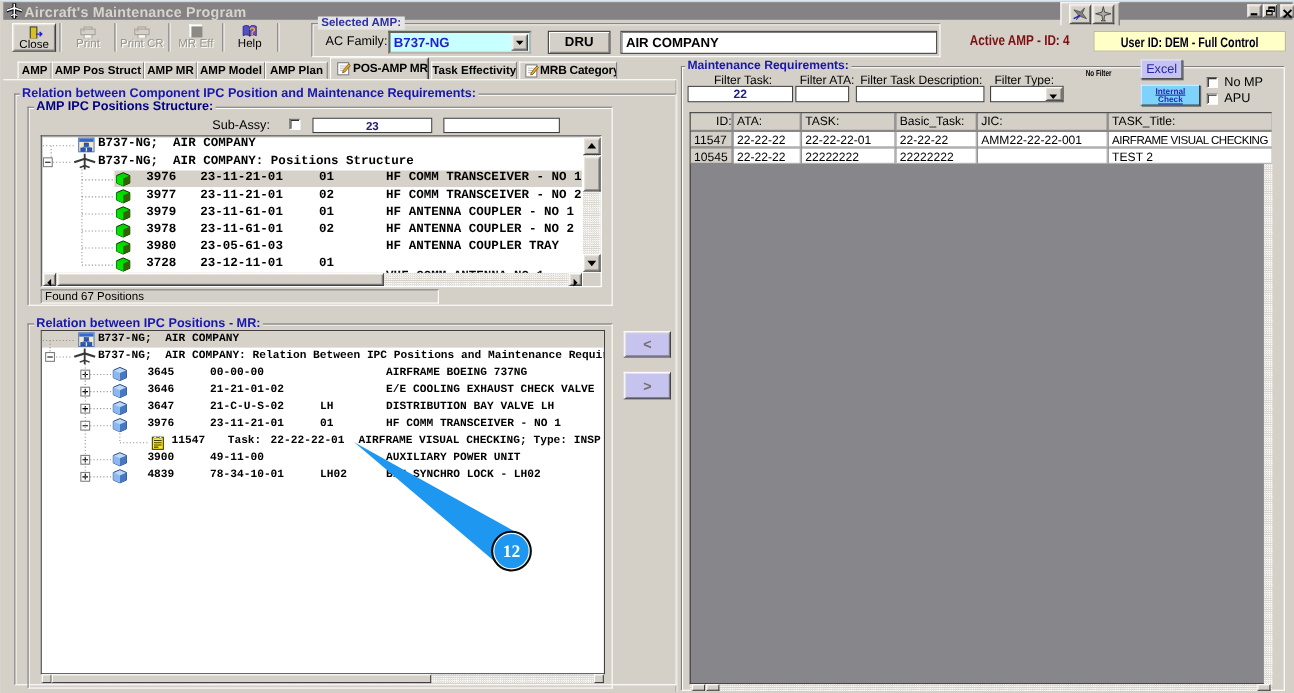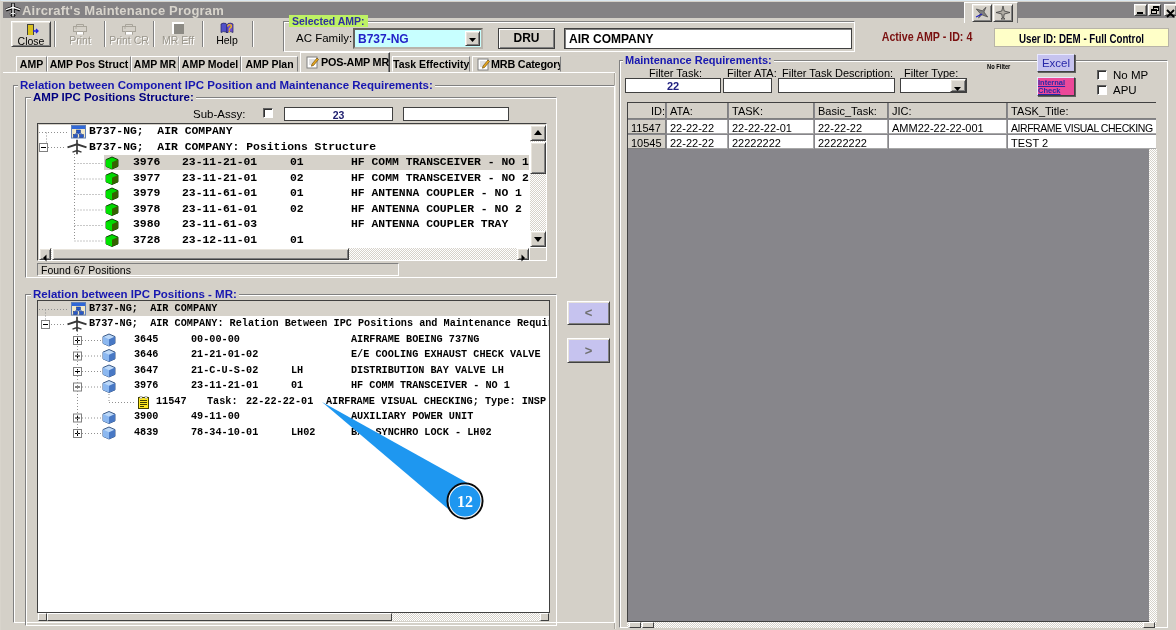--- a/index.html
+++ b/index.html
@@ -103,21 +103,21 @@
  <svg class="abs" style="left:12px;top:1px;" width="16" height="13" viewBox="0 0 16 13">
         <path d="M2 2 Q4 0.5 7 1.5 L8 3 L8 11 L7 10 Q4 9 2 10.5 Z" fill="#5050c8" stroke="#202060" stroke-width="0.7"></path>
         <path d="M14 2 Q12 0.5 9 1.5 L8 3 L8 11 L9 10 Q12 9 14 10.5 Z" fill="#7050d0" stroke="#202060" stroke-width="0.7"></path>
         <text x="10.5" y="9.5" font-size="10" font-weight="bold" fill="#f0b820" text-anchor="middle">?</text>
       </svg>
  <div class="tlbl" style="color:#000;">Help</div>
 </div>
 <div class="abs" style="left:251px;top:20px;width:2px;height:26px;border-left:1px solid #808080;border-right:1px solid #fff;"></div>
 
 <div class="abs fs" style="left:282px;top:20px;width:572px;height:31px;border-color:#808080 #fff #fff #808080;"></div>
-<div class="abs" style="left:288px;top:14px;background:#bef264;padding:0 3px;font-size:10.5px;font-weight:bold;color:#3030a0;">Selected AMP:</div>
+<div class="abs" style="left:288px;top:14px;background:#e5e5e5;padding:0 3px;font-size:10.5px;font-weight:bold;color:#3030a0;">Selected AMP:</div>
 <div class="abs" style="left:295px;top:31px;font-size:11.5px;color:#000;">AC Family:</div>
 <div class="abs tb" style="left:352px;top:27px;width:130px;height:21px;background:#c8ffff;">
  <div class="abs" style="left:3px;top:2px;font-size:12px;font-weight:bold;color:#2222c8;">B737-NG</div>
  <div class="abs btn3d" style="right:1px;top:1px;width:15px;height:15px;"><svg width="13" height="13" viewBox="0 0 13 13">
           <path d="M3 5 L10 5 L6.5 9 Z" fill="#000"></path>
         </svg></div>
 </div>
 <div class="abs" style="left:497px;top:27px;width:57px;height:21px;background:#d4d0c8;border:1px solid #404040;box-shadow:inset 1px 1px 0 #fff, inset -1px -1px 0 #808080;text-align:center;font-size:12px;font-weight:bold;line-height:19px;color:#000;">DRU</div>
 <div class="abs" style="left:563px;top:27px;width:288px;height:21px;background:#fff;border:1px solid #404040;box-shadow:inset 1px 1px 0 #808080;">
  <div class="abs" style="left:4px;top:3px;font-size:12px;font-weight:bold;color:#000;">AIR COMPANY</div>
@@ -169,21 +169,21 @@
 </div>
 <div id="tree1" class="abs" style="left:36px;top:122px;width:510px;height:138px;overflow:hidden;">
 
  <div class="abs" style="left:67px;top:31.5px;width:425px;height:15.5px;background:#d6d2ca;"></div>
  <div class="t1row mono" style="top:2px;font-size:11.4px;"><span class="abs" style="left:52px;">B737-NG;  AIR COMPANY</span></div>
  <div class="t1row mono" style="top:17.5px;font-size:11.4px;"><span class="abs" style="left:52px;">B737-NG;  AIR COMPANY: Positions Structure</span></div>
  <div class="t1row mono" style="top:33px;"><span class="abs" style="left:96px;">3976</span><span class="abs" style="left:145px;">23-11-21-01</span><span class="abs" style="left:253px;">01</span><span class="abs" style="left:314px;">HF COMM TRANSCEIVER - NO 1</span></div>
  <div class="t1row mono" style="top:48.5px;"><span class="abs" style="left:96px;text-align:right;">3977</span><span class="abs" style="left:145px;">23-11-21-01</span><span class="abs" style="left:253px;">02</span><span class="abs" style="left:314px;">HF COMM TRANSCEIVER - NO 2</span></div>
  <div class="t1row mono" style="top:64px;"><span class="abs" style="left:96px;">3979</span><span class="abs" style="left:145px;">23-11-61-01</span><span class="abs" style="left:253px;">01</span><span class="abs" style="left:314px;">HF ANTENNA COUPLER - NO 1</span></div>
  <div class="t1row mono" style="top:79.5px;"><span class="abs" style="left:96px;">3978</span><span class="abs" style="left:145px;">23-11-61-01</span><span class="abs" style="left:253px;">02</span><span class="abs" style="left:314px;">HF ANTENNA COUPLER - NO 2</span></div>
- <div class="t1row mono" style="top:95px;"><span class="abs" style="left:96px;">3980</span><span class="abs" style="left:145px;">23-11-61-03</span><span class="abs" style="left:314px;">HF ANTENNA COUPLER TRAY</span></div>
+ <div class="t1row mono" style="top:95px;"><span class="abs" style="left:96px;">3980</span><span class="abs" style="left:145px;">23-05-61-03</span><span class="abs" style="left:314px;">HF ANTENNA COUPLER TRAY</span></div>
  <div class="t1row mono" style="top:110.5px;"><span class="abs" style="left:96px;">3728</span><span class="abs" style="left:145px;">23-12-11-01</span><span class="abs" style="left:253px;">01</span><span class="abs" style="left:314px;margin-top:12px;">VHF COMM ANTENNA NO 1</span></div>
 </div>
 
 <div class="abs" style="left:529px;top:124px;width:16px;height:122px;background-image:conic-gradient(#fff 90deg,#d6d2ca 90deg 180deg,#fff 180deg 270deg,#d6d2ca 270deg);background-size:2px 2px;">
  <div class="abs btn3d" style="left:0;top:0;width:16px;height:16px;"><svg width="14" height="14" viewBox="0 0 14 14">
           <path d="M7 4 L11 9 L3 9 Z" fill="#000"></path>
         </svg></div>
  <div class="abs btn3d" style="left:0;top:17px;width:16px;height:32px;"></div>
  <div class="abs btn3d" style="left:0;top:106px;width:16px;height:16px;"><svg width="14" height="14" viewBox="0 0 14 14">
           <path d="M7 10 L11 5 L3 5 Z" fill="#000"></path>
@@ -241,21 +241,21 @@
     </div>
 <div class="abs" style="left:722px;top:77px;width:49px;height:15px;background:#fff;border:1px solid #404040;"></div>
 <div class="abs" style="left:777px;top:77px;width:117px;height:15px;background:#fff;border:1px solid #404040;"></div>
 <div class="abs" style="left:899px;top:77px;width:67px;height:15px;background:#fff;border:1px solid #404040;">
  <div class="abs btn3d" style="right:0px;top:0px;width:16px;height:13px;"><svg width="13" height="11" viewBox="0 0 13 11">
           <path d="M3 4 L10 4 L6.5 8 Z" fill="#000"></path>
         </svg></div>
 </div>
 <div class="abs" style="left:986px;top:61px;font-size:8px;font-weight:bold;transform:scaleX(0.72);transform-origin:0 0;white-space:nowrap;">No Filter</div>
 <div class="abs" style="left:1036px;top:53px;width:38px;height:18px;background:#c6c3ef;border:1px solid;border-color:#e8e8ff #404040 #404040 #e8e8ff;box-shadow:1px 1px 0 #606060;text-align:center;font-size:11.5px;color:#2828a8;line-height:16px;">Excel</div>
-<div class="abs" style="left:1036px;top:76px;width:38px;height:19px;background:#ec4899;border:1px solid;border-color:#e8e8ff #404040 #404040 #e8e8ff;box-shadow:1px 1px 0 #606060;text-align:left;font-size:7.5px;font-weight:bold;color:#2828a8;line-height:8px;padding-top:1px;"><span style="text-decoration:underline;">Internal</span><br><span style="text-decoration:underline;">Check</span></div>
+<div class="abs" style="left:1036px;top:76px;width:54px;height:19px;background:#7dd3fc;border:1px solid;border-color:#e8e8ff #404040 #404040 #e8e8ff;box-shadow:1px 1px 0 #606060;text-align:center;font-size:7.5px;font-weight:bold;color:#2828a8;line-height:8px;padding-top:1px;"><span style="text-decoration:underline;">Internal</span><br><span style="text-decoration:underline;">Check</span></div>
 <div class="cb" style="left:1096px;top:69px;"></div>
 <div class="abs" style="left:1112px;top:68px;font-size:11.5px;">No MP</div>
 <div class="cb" style="left:1096px;top:84px;"></div>
 <div class="abs" style="left:1112px;top:83px;font-size:11.5px;">APU</div>
 
 <div id="grid" class="abs" style="left:626px;top:101px;width:529px;height:520px;background:#87868b;border:1px solid #404040;border-right:none;">
  <div class="abs cell" style="left:0;top:0;width:38px;height:16px;background:#d4d0c8;border-right:1px solid #808080;border-bottom:1px solid #808080;text-align:right;">ID:</div>
  <div class="abs cell" style="left:39px;top:0;width:61px;height:16px;background:#d4d0c8;border-right:1px solid #808080;border-bottom:1px solid #808080;">ATA:</div>
  <div class="abs cell" style="left:101px;top:0;width:85px;height:16px;background:#d4d0c8;border-right:1px solid #808080;border-bottom:1px solid #808080;">TASK:</div>
  <div class="abs cell" style="left:187px;top:0;width:73px;height:16px;background:#d4d0c8;border-right:1px solid #808080;border-bottom:1px solid #808080;">Basic_Task:</div>

